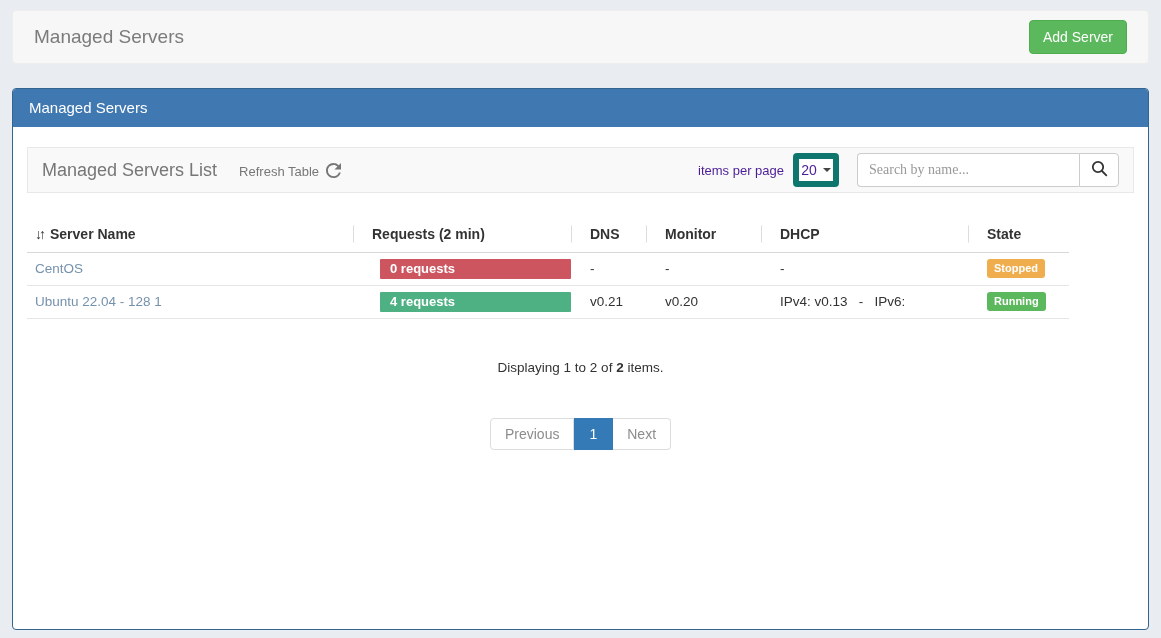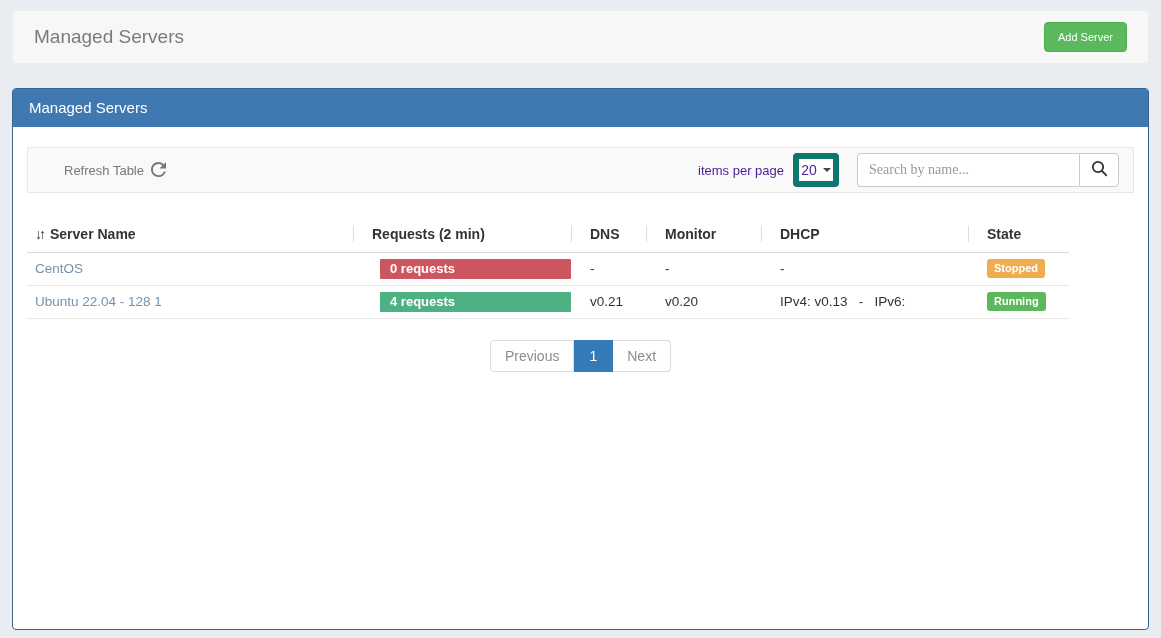--- a/index.html
+++ b/index.html
@@ -21,21 +21,21 @@
     align-items:center;
     justify-content:space-between;
     padding:0 21px 0 21px;
   }
   .top-title { font-size:19px; font-weight:normal; color:#7b7b7b; }
   .btn-add {
     background:#5cb85c;
     border:1px solid #4cae4c;
     border-radius:4px;
     color:#fff;
-    font-size:11px;
+    font-size:14px;
     font-family:"Liberation Sans", sans-serif;
     padding:8px 13px;
     cursor:pointer;
   }
   
   .panel {
     margin:24px 12px 0 12px;
     height:542px;
     background:#fff;
     border:1px solid #35648f;
@@ -195,20 +195,21 @@
     height:32px;
     line-height:30px;
     padding:0 14px;
     background:#fff;
     border:1px solid #ddd;
     border-left-width:0;
     color:#8c8c8c;
     font-size:14px;
     cursor:pointer;
     text-decoration:none;
+    margin-top:22px;
   }
   .page-item:first-child { border-left-width:1px; border-radius:4px 0 0 4px; }
   .page-item:last-child  { border-radius:0 4px 4px 0; }
   .page-item.active {
     background:#337ab7;
     border-color:#337ab7;
     color:#fff;
     padding:0 15px;
   }
 </style>
@@ -220,20 +221,21 @@
   <button class="btn-add">Add Server</button>
 </header>
 
 <section class="panel">
   <div class="panel-heading">Managed Servers</div>
 
   <div class="panel-body">
 
     <div class="list-toolbar">
       <div class="toolbar-left">
+        <span class="list-title">Managed Servers List</span>
         <span class="refresh-btn">
           <span>Refresh Table</span>
           <span>
             <svg width="15" height="15" viewBox="0 0 16 16">
               <path fill="#777" d="M13.65 2.35A7.96 7.96 0 0 0 8 0C3.58 0 0 3.58 0 8s3.58 8 8 8c3.73 0 6.84-2.55 7.73-6h-2.08A5.99 5.99 0 0 1 8 14 6 6 0 1 1 8 2c1.66 0 3.14.69 4.22 1.78L9 7h7V0l-2.35 2.35z"></path>
             </svg>
           </span>
         </span>
       </div>
       <div class="toolbar-right">
@@ -290,20 +292,21 @@
           <td>v0.21</td>
           <td>v0.20</td>
           <td>IPv4: v0.13&nbsp; &nbsp;-&nbsp; &nbsp;IPv6:</td>
           <td>
             <span class="state-badge" style="background-color: rgb(92, 184, 92);">Running</span>
           </td>
         </tr>
       </tbody>
     </table>
 
+    <div class="displaying"><span>Displaying 1 to 2 of </span><b>2</b><span> items.</span></div>
 
     <div class="pagination">
       <a class="page-item">Previous</a>
       <a class="page-item active">1</a>
       <a class="page-item">Next</a>
     </div>
 
   </div>
 </section>
 

